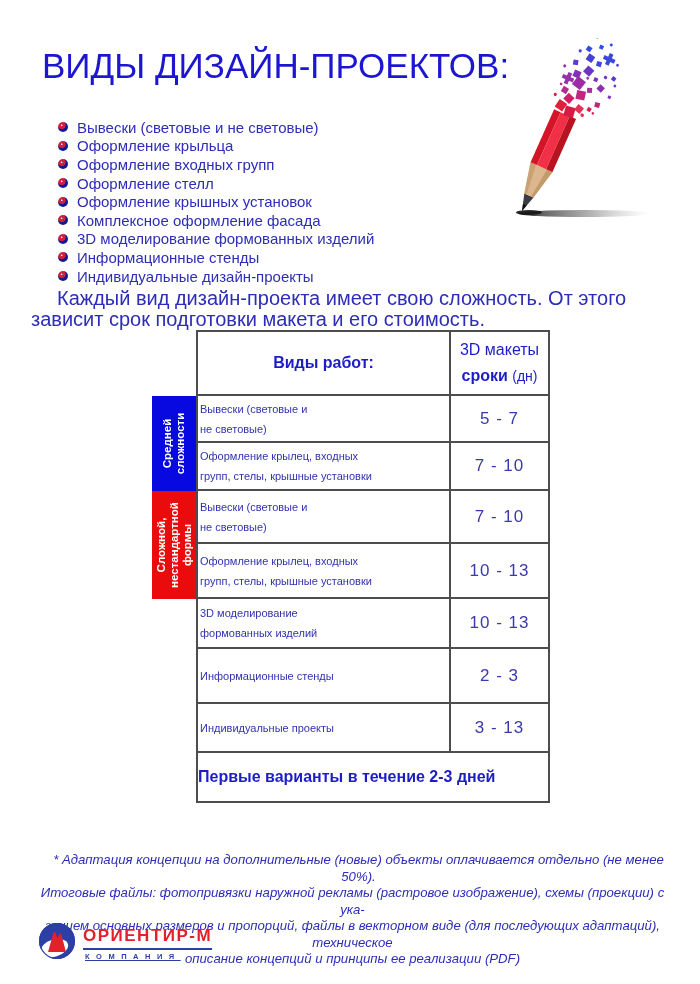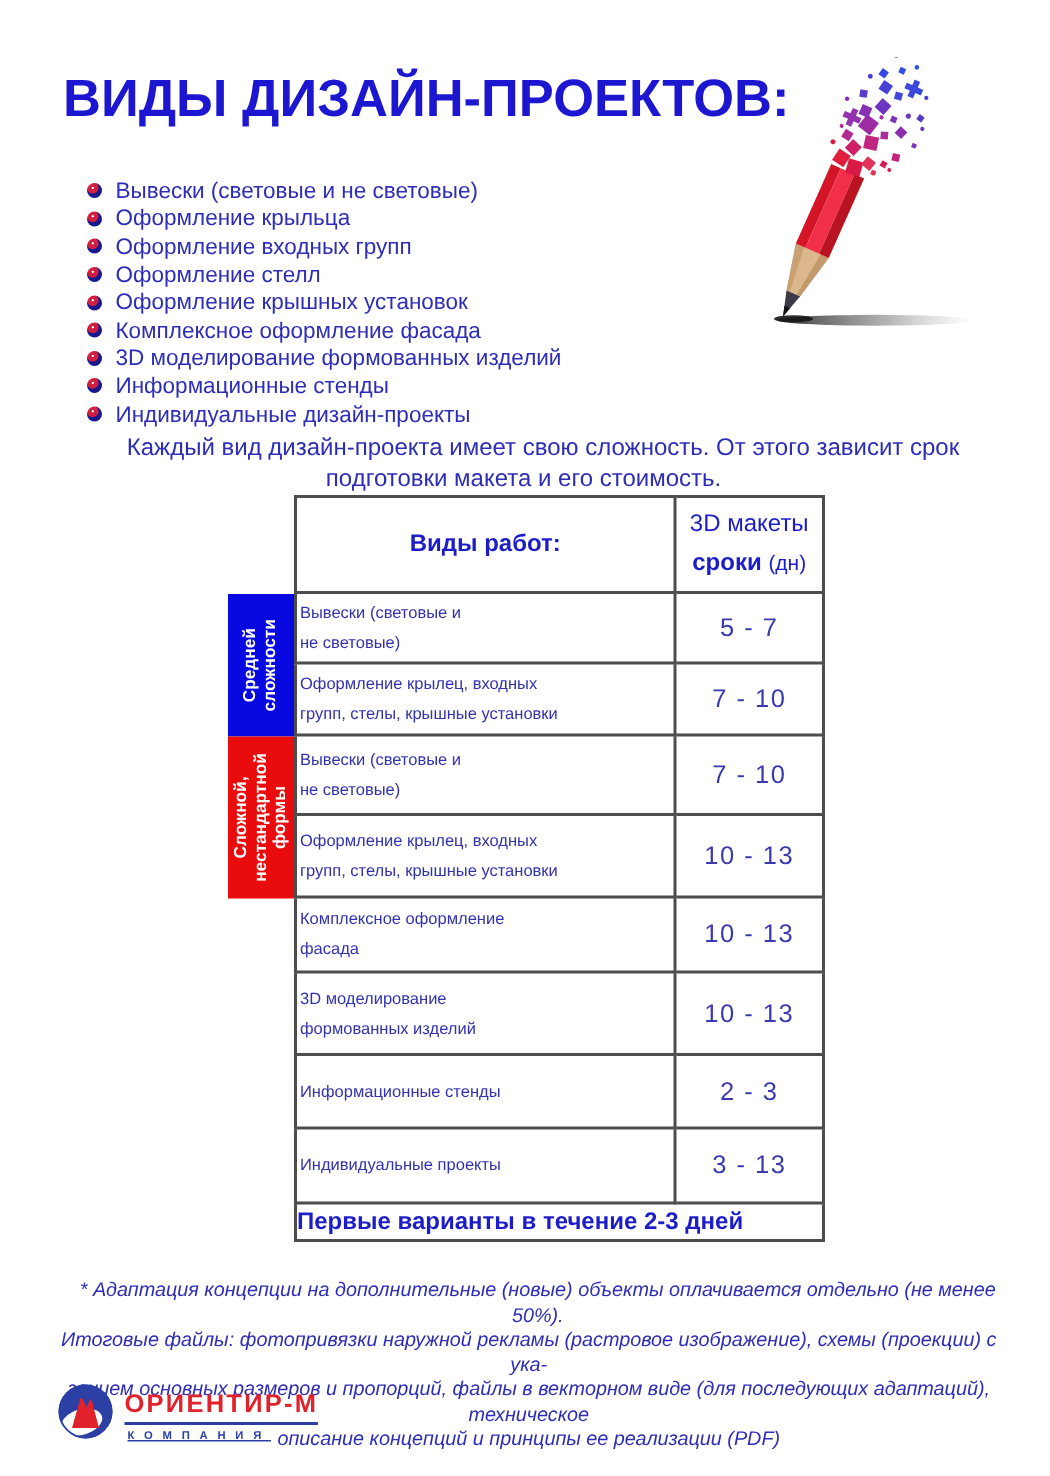--- a/index.html
+++ b/index.html
@@ -7,43 +7,42 @@
   body {
     width: 700px; height: 984px;
     position: relative;
     font-family: "Liberation Sans", sans-serif;
     overflow: hidden;
   }
 
   
   .page-title {
     position: absolute; left: 42px; top: 46px;
-    font-size: 35px; font-weight: bold; color: #1c16d0;
+    font-size: 35px; font-weight: normal; color: #1c16d0;
     letter-spacing: 0px; white-space: nowrap;
   }
 
   
   .pencil-art { position: absolute; left: 492px; top: 38px; }
 
   
   .bullet-list { position: absolute; left: 58px; top: 118px; }
   .bullet-item { display: flex; align-items: center; height: 18.6px; }
   .bullet-dot {
     width: 10px; height: 10px; border-radius: 50%;
     margin-right: 9px; flex: 0 0 auto;
     background: radial-gradient(circle at 38% 32%, #ffffff 0 6%, #d01f3f 10% 38%, #17178e 46% 100%);
   }
   .bullet-text { font-size: 15px; color: #2d2db8; white-space: nowrap; }
 
   
   .intro {
     position: absolute; left: 31px; top: 288px; width: 636px;
-    font-size: 16px; line-height: 21px; color: #2d2db8;
+    font-size: 20px; line-height: 21px; color: #2d2db8;
     text-indent: 26px;
-    text-align: center;
   }
 
   
   .table-wrap { position: absolute; left: 196px; top: 330px; }
   table.work-table { border-collapse: collapse; width: 352px; table-layout: fixed; }
   table.work-table col.c-work { width: 253px; }
   table.work-table col.c-days { width: 99px; }
   table.work-table td, table.work-table th { border: 2px solid #4d4d4d; }
   th.hdr-work {
     height: 64px; font-size: 16px; font-weight: bold; color: #1d1dc8;
@@ -267,25 +266,20 @@
         <td class="cell-work">Вывески (световые и
 не световые)</td>
         <td class="cell-days">7 - 10</td>
       </tr>
       <tr>
         <td class="cell-work">Оформление крылец, входных
 групп, стелы, крышные установки</td>
         <td class="cell-days">10 - 13</td>
       </tr>
       <tr>
-        <td class="cell-work">Комплексное оформление
-фасада</td>
-        <td class="cell-days">10 - 13</td>
-      </tr>
-      <tr>
         <td class="cell-work">3D моделирование
 формованных изделий</td>
         <td class="cell-days">10 - 13</td>
       </tr>
       <tr>
         <td class="cell-work">Информационные стенды</td>
         <td class="cell-days">2 - 3</td>
       </tr>
       <tr>
         <td class="cell-work">Индивидуальные проекты</td>

